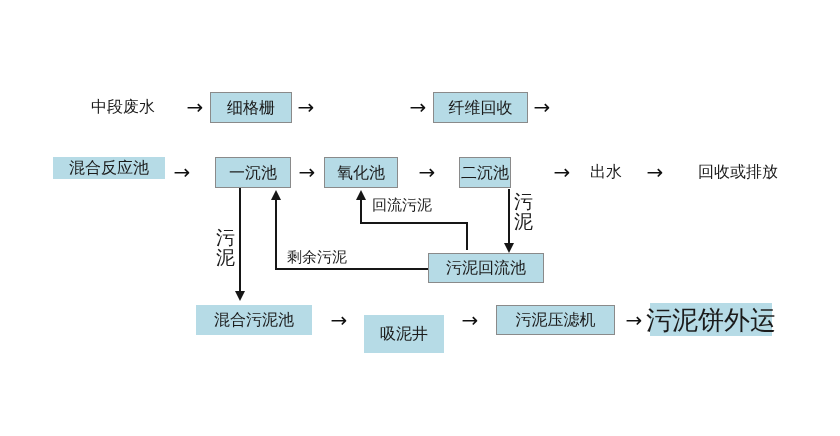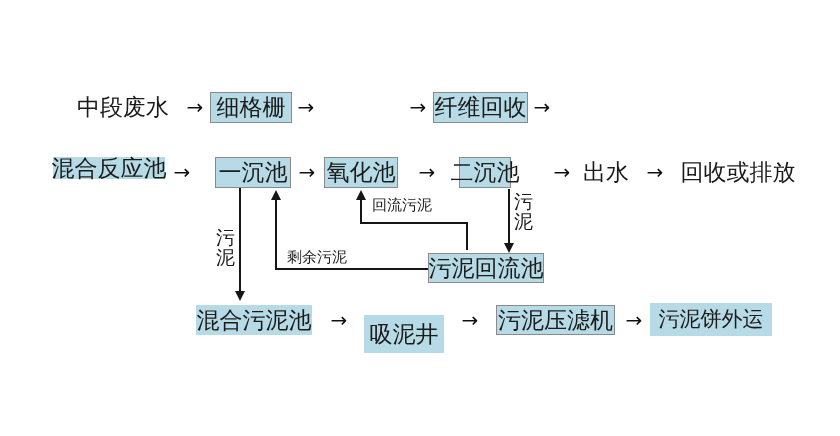--- a/index.html
+++ b/index.html
@@ -15,34 +15,34 @@
     font-family: "DejaVu Sans", "Liberation Sans", sans-serif;
     overflow: hidden;
   }
   .node {
     position: absolute;
     display: flex;
     align-items: center;
     justify-content: center;
     background: #b6dbe6;
     color: #1b1b1b;
-    font-size: 23px;
+    font-size: 16px;
     line-height: 1;
     white-space: nowrap;
     letter-spacing: 0px;
     box-sizing: border-box;
   }
   .node.bordered {
     border: 1px solid #8a8a8a;
   }
   .node.plain {
     background: transparent;
   }
   .node.big {
-    font-size: 21px;
+    font-size: 26px;
     text-align: center;
   }
   .arrow-h {
     position: absolute;
     color: #101010;
     font-size: 20px;
     line-height: 1;
     display: flex;
     align-items: center;
     justify-content: center;

